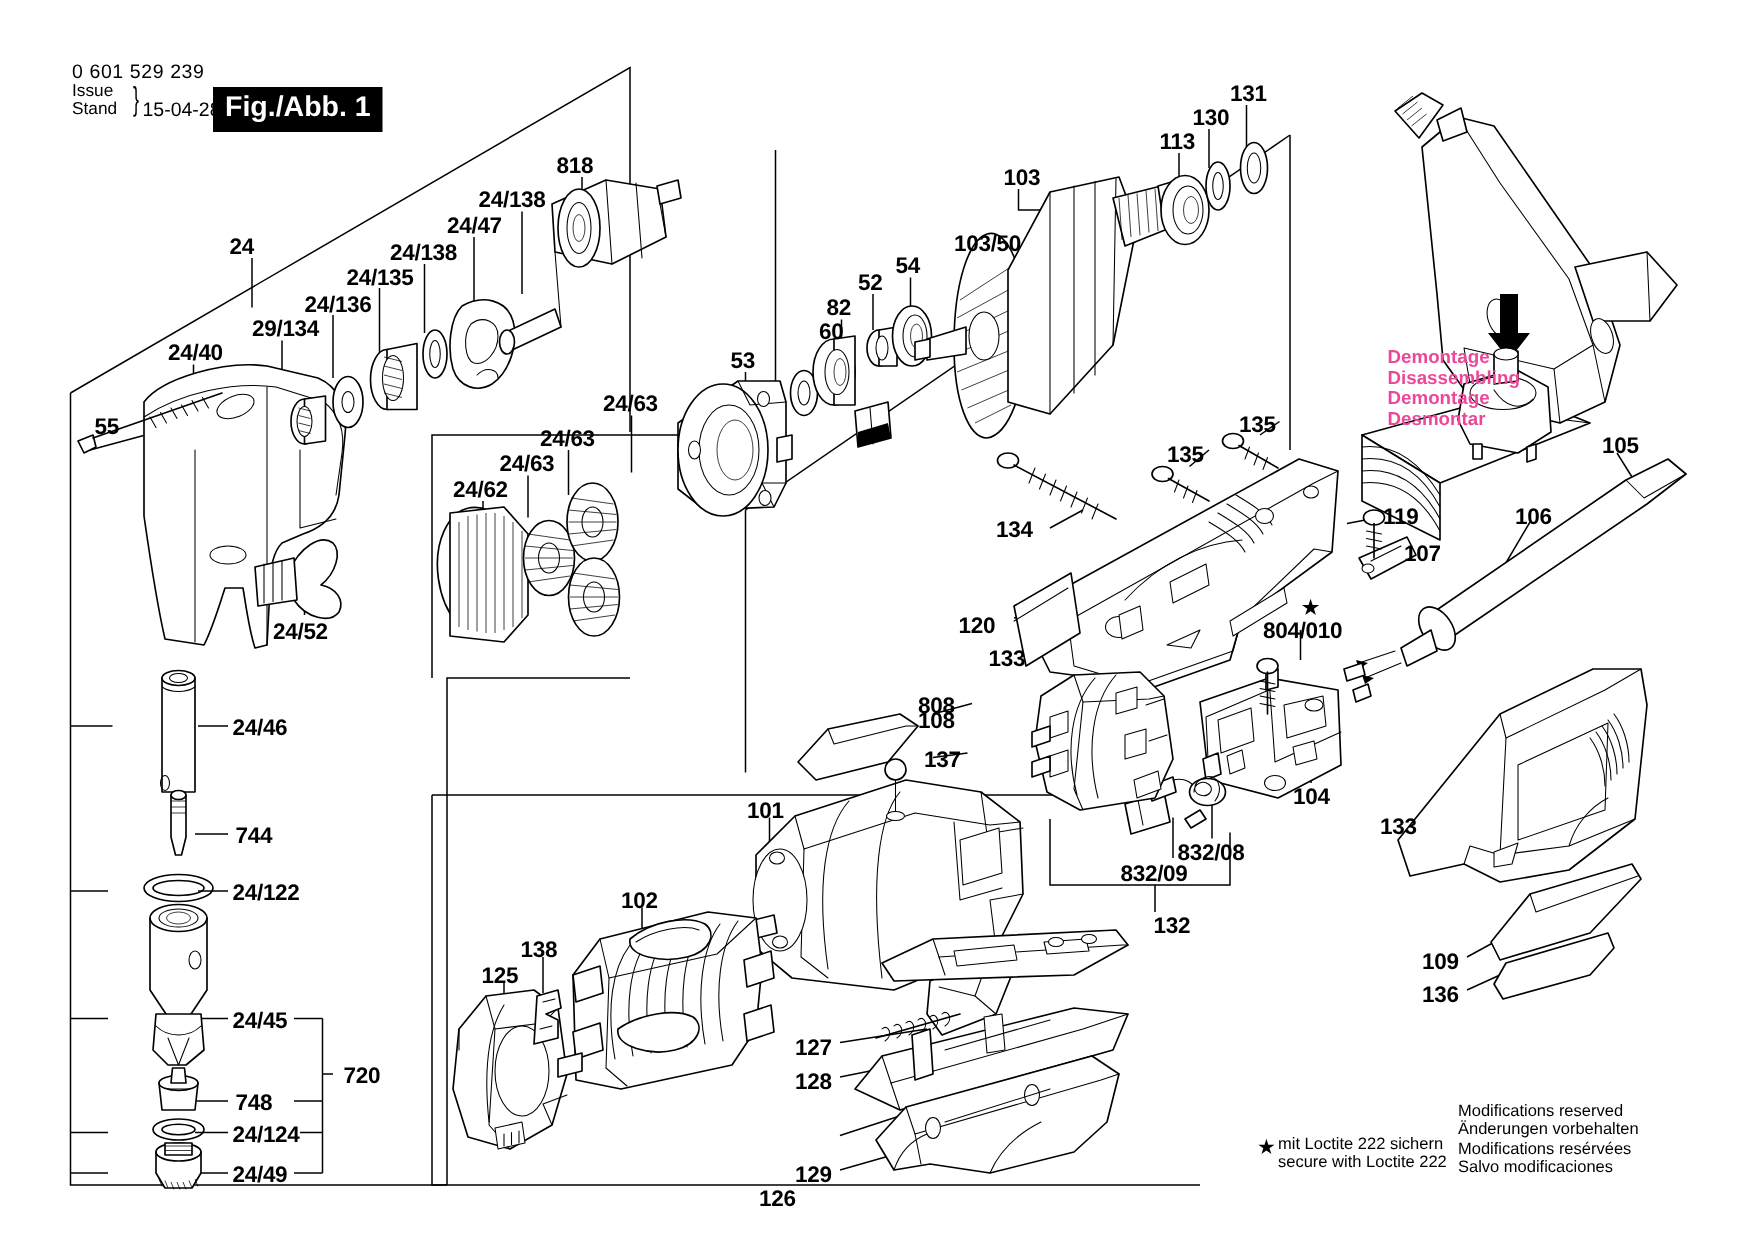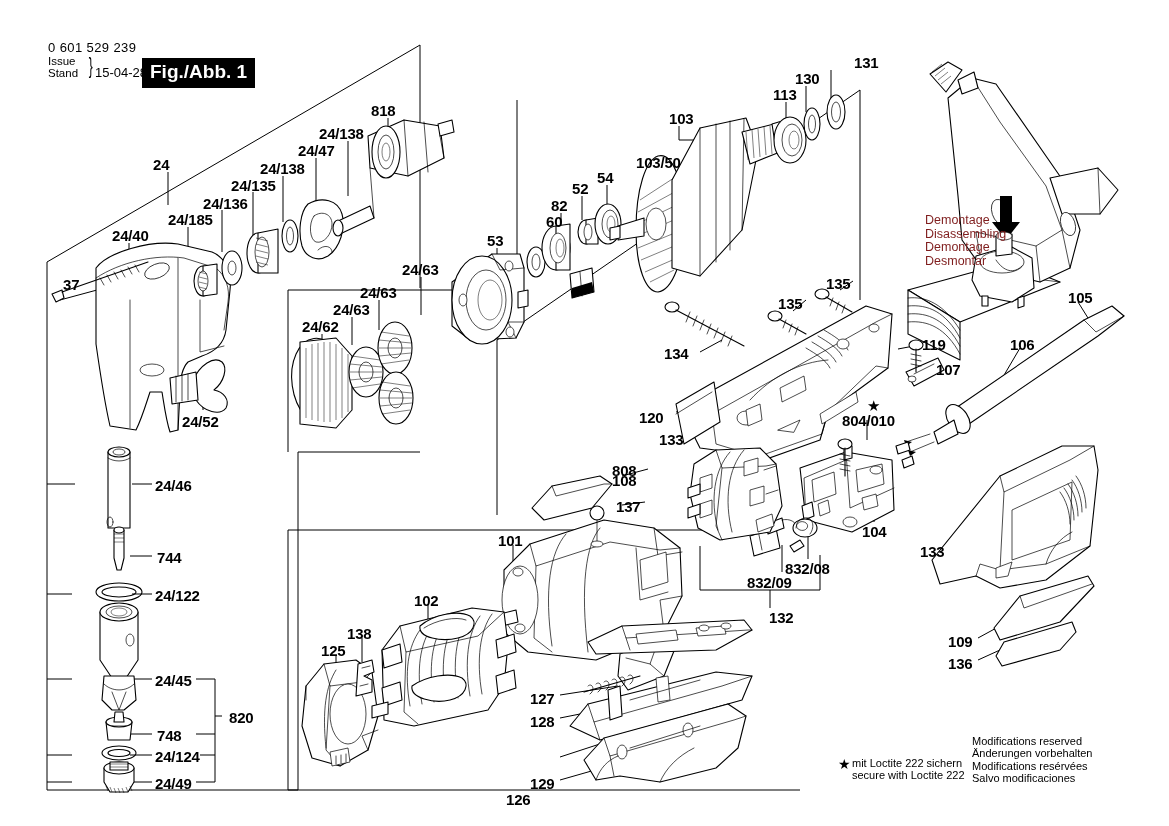--- a/index.html
+++ b/index.html
@@ -48,23 +48,23 @@
   
   .lbl {
     position: absolute;
     font-size: 15px; font-weight: bold; color: #000;
     white-space: nowrap; line-height: 15px;
     letter-spacing: -0.2px;
   }
 
   
   .inset-cap {
-    position: absolute; left: 925px; top: 214px;
-    font-size: 12.5px; font-weight: normal; line-height: 13.6px;
-    color: #7f1d1d; white-space: nowrap;
+    position: absolute; left: 925px; top: 232px;
+    font-size: 12.5px; font-weight: bold; line-height: 13.6px;
+    color: #ec4899; white-space: nowrap;
   }
   .inset-cap span { display: block; }
 
   
   .foot-loctite {
     position: absolute; left: 852px; top: 757px;
     font-size: 11px; line-height: 12.4px; color: #000;
     white-space: nowrap;
   }
   .foot-loctite span { display: block; }
@@ -711,43 +711,43 @@
   <div class="foot-mods">
     <span>Modifications reserved</span>
     <span>Änderungen vorbehalten</span>
     <span>Modifications resérvées</span>
     <span>Salvo modificaciones</span>
   </div>
 
   <div id="callout-layer">
       <div class="lbl" style="left: 153px; top: 157px;">24</div>
       <div class="lbl" style="left: 112px; top: 228px;">24/40</div>
-      <div class="lbl" style="left: 63px; top: 277px;">37</div>
-      <div class="lbl" style="left: 168px; top: 212px;">24/185</div>
+      <div class="lbl" style="left: 63px; top: 277px;">55</div>
+      <div class="lbl" style="left: 168px; top: 212px;">29/134</div>
       <div class="lbl" style="left: 203px; top: 196px;">24/136</div>
       <div class="lbl" style="left: 231px; top: 178px;">24/135</div>
       <div class="lbl" style="left: 260px; top: 161px;">24/138</div>
       <div class="lbl" style="left: 298px; top: 143px;">24/47</div>
       <div class="lbl" style="left: 319px; top: 126px;">24/138</div>
       <div class="lbl" style="left: 371px; top: 103px;">818</div>
       <div class="lbl" style="left: 182px; top: 414px;">24/52</div>
       <div class="lbl" style="left: 302px; top: 319px;">24/62</div>
       <div class="lbl" style="left: 333px; top: 302px;">24/63</div>
       <div class="lbl" style="left: 360px; top: 285px;">24/63</div>
       <div class="lbl" style="left: 402px; top: 262px;">24/63</div>
       <div class="lbl" style="left: 487px; top: 233px;">53</div>
       <div class="lbl" style="left: 546px; top: 214px;">60</div>
       <div class="lbl" style="left: 551px; top: 198px;">82</div>
       <div class="lbl" style="left: 572px; top: 181px;">52</div>
       <div class="lbl" style="left: 597px; top: 170px;">54</div>
       <div class="lbl" style="left: 636px; top: 155px;">103/50</div>
       <div class="lbl" style="left: 669px; top: 111px;">103</div>
       <div class="lbl" style="left: 773px; top: 87px;">113</div>
       <div class="lbl" style="left: 795px; top: 71px;">130</div>
-      <div class="lbl" style="left: 820px; top: 55px; margin-left: 34px;">131</div>
+      <div class="lbl" style="left: 820px; top: 55px;">131</div>
       <div class="lbl" style="left: 664px; top: 346px;">134</div>
       <div class="lbl" style="left: 778px; top: 296px;">135</div>
       <div class="lbl" style="left: 826px; top: 276px;">135</div>
       <div class="lbl" style="left: 639px; top: 410px;">120</div>
       <div class="lbl" style="left: 659px; top: 432px;">133</div>
       <div class="lbl" style="left: 842px; top: 413px;">804/010</div>
       <div class="lbl" style="left: 922px; top: 337px;">119</div>
       <div class="lbl" style="left: 936px; top: 362px;">107</div>
       <div class="lbl" style="left: 1010px; top: 337px;">106</div>
       <div class="lbl" style="left: 1068px; top: 290px;">105</div>
@@ -769,19 +769,19 @@
       <div class="lbl" style="left: 530px; top: 714px;">128</div>
       <div class="lbl" style="left: 506px; top: 753px; margin-top: 39px;">126</div>
       <div class="lbl" style="left: 530px; top: 776px;">129</div>
       <div class="lbl" style="left: 155px; top: 478px;">24/46</div>
       <div class="lbl" style="left: 157px; top: 550px;">744</div>
       <div class="lbl" style="left: 155px; top: 588px; text-align: right;">24/122</div>
       <div class="lbl" style="left: 155px; top: 673px;">24/45</div>
       <div class="lbl" style="left: 157px; top: 728px;">748</div>
       <div class="lbl" style="left: 155px; top: 749px;">24/124</div>
       <div class="lbl" style="left: 155px; top: 776px;">24/49</div>
-      <div class="lbl" style="left: 229px; top: 710px;">820</div>
+      <div class="lbl" style="left: 229px; top: 710px;">720</div>
     </div>
   <div id="star-layer">
       <div class="star-mark" style="left: 867px; top: 398px;">★</div>
     </div>
 
 </div>
 
 </body></html>

